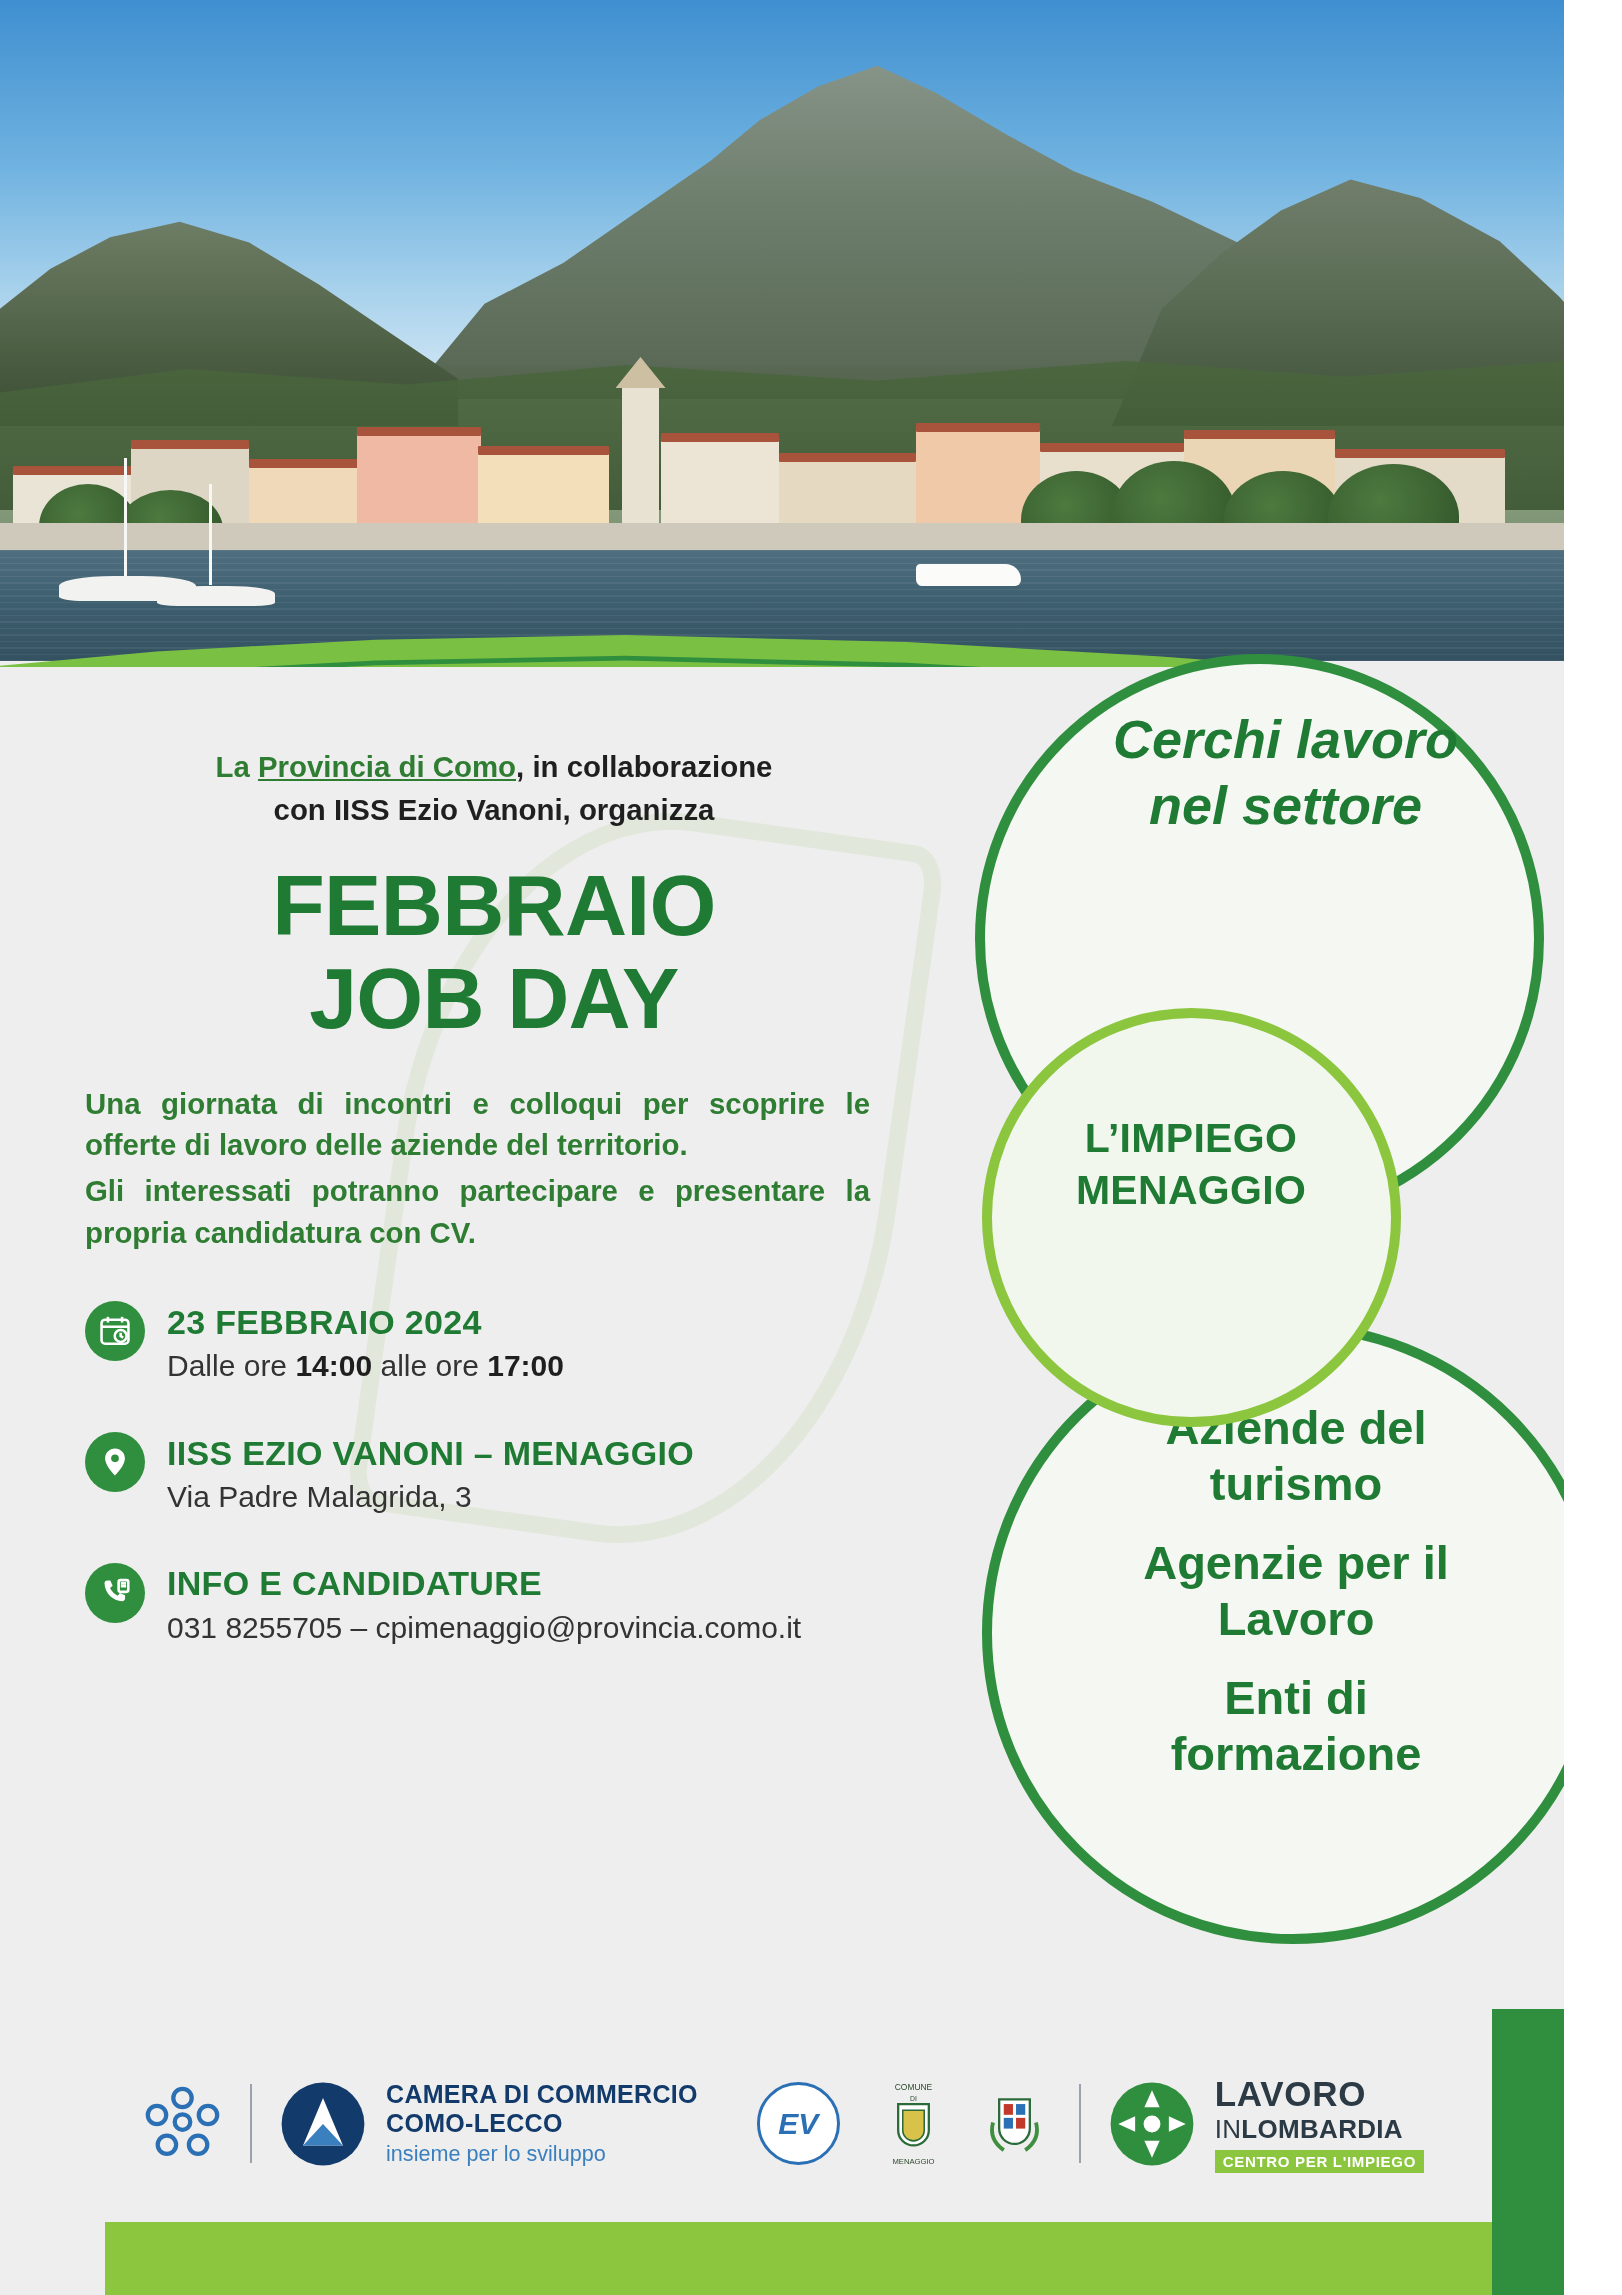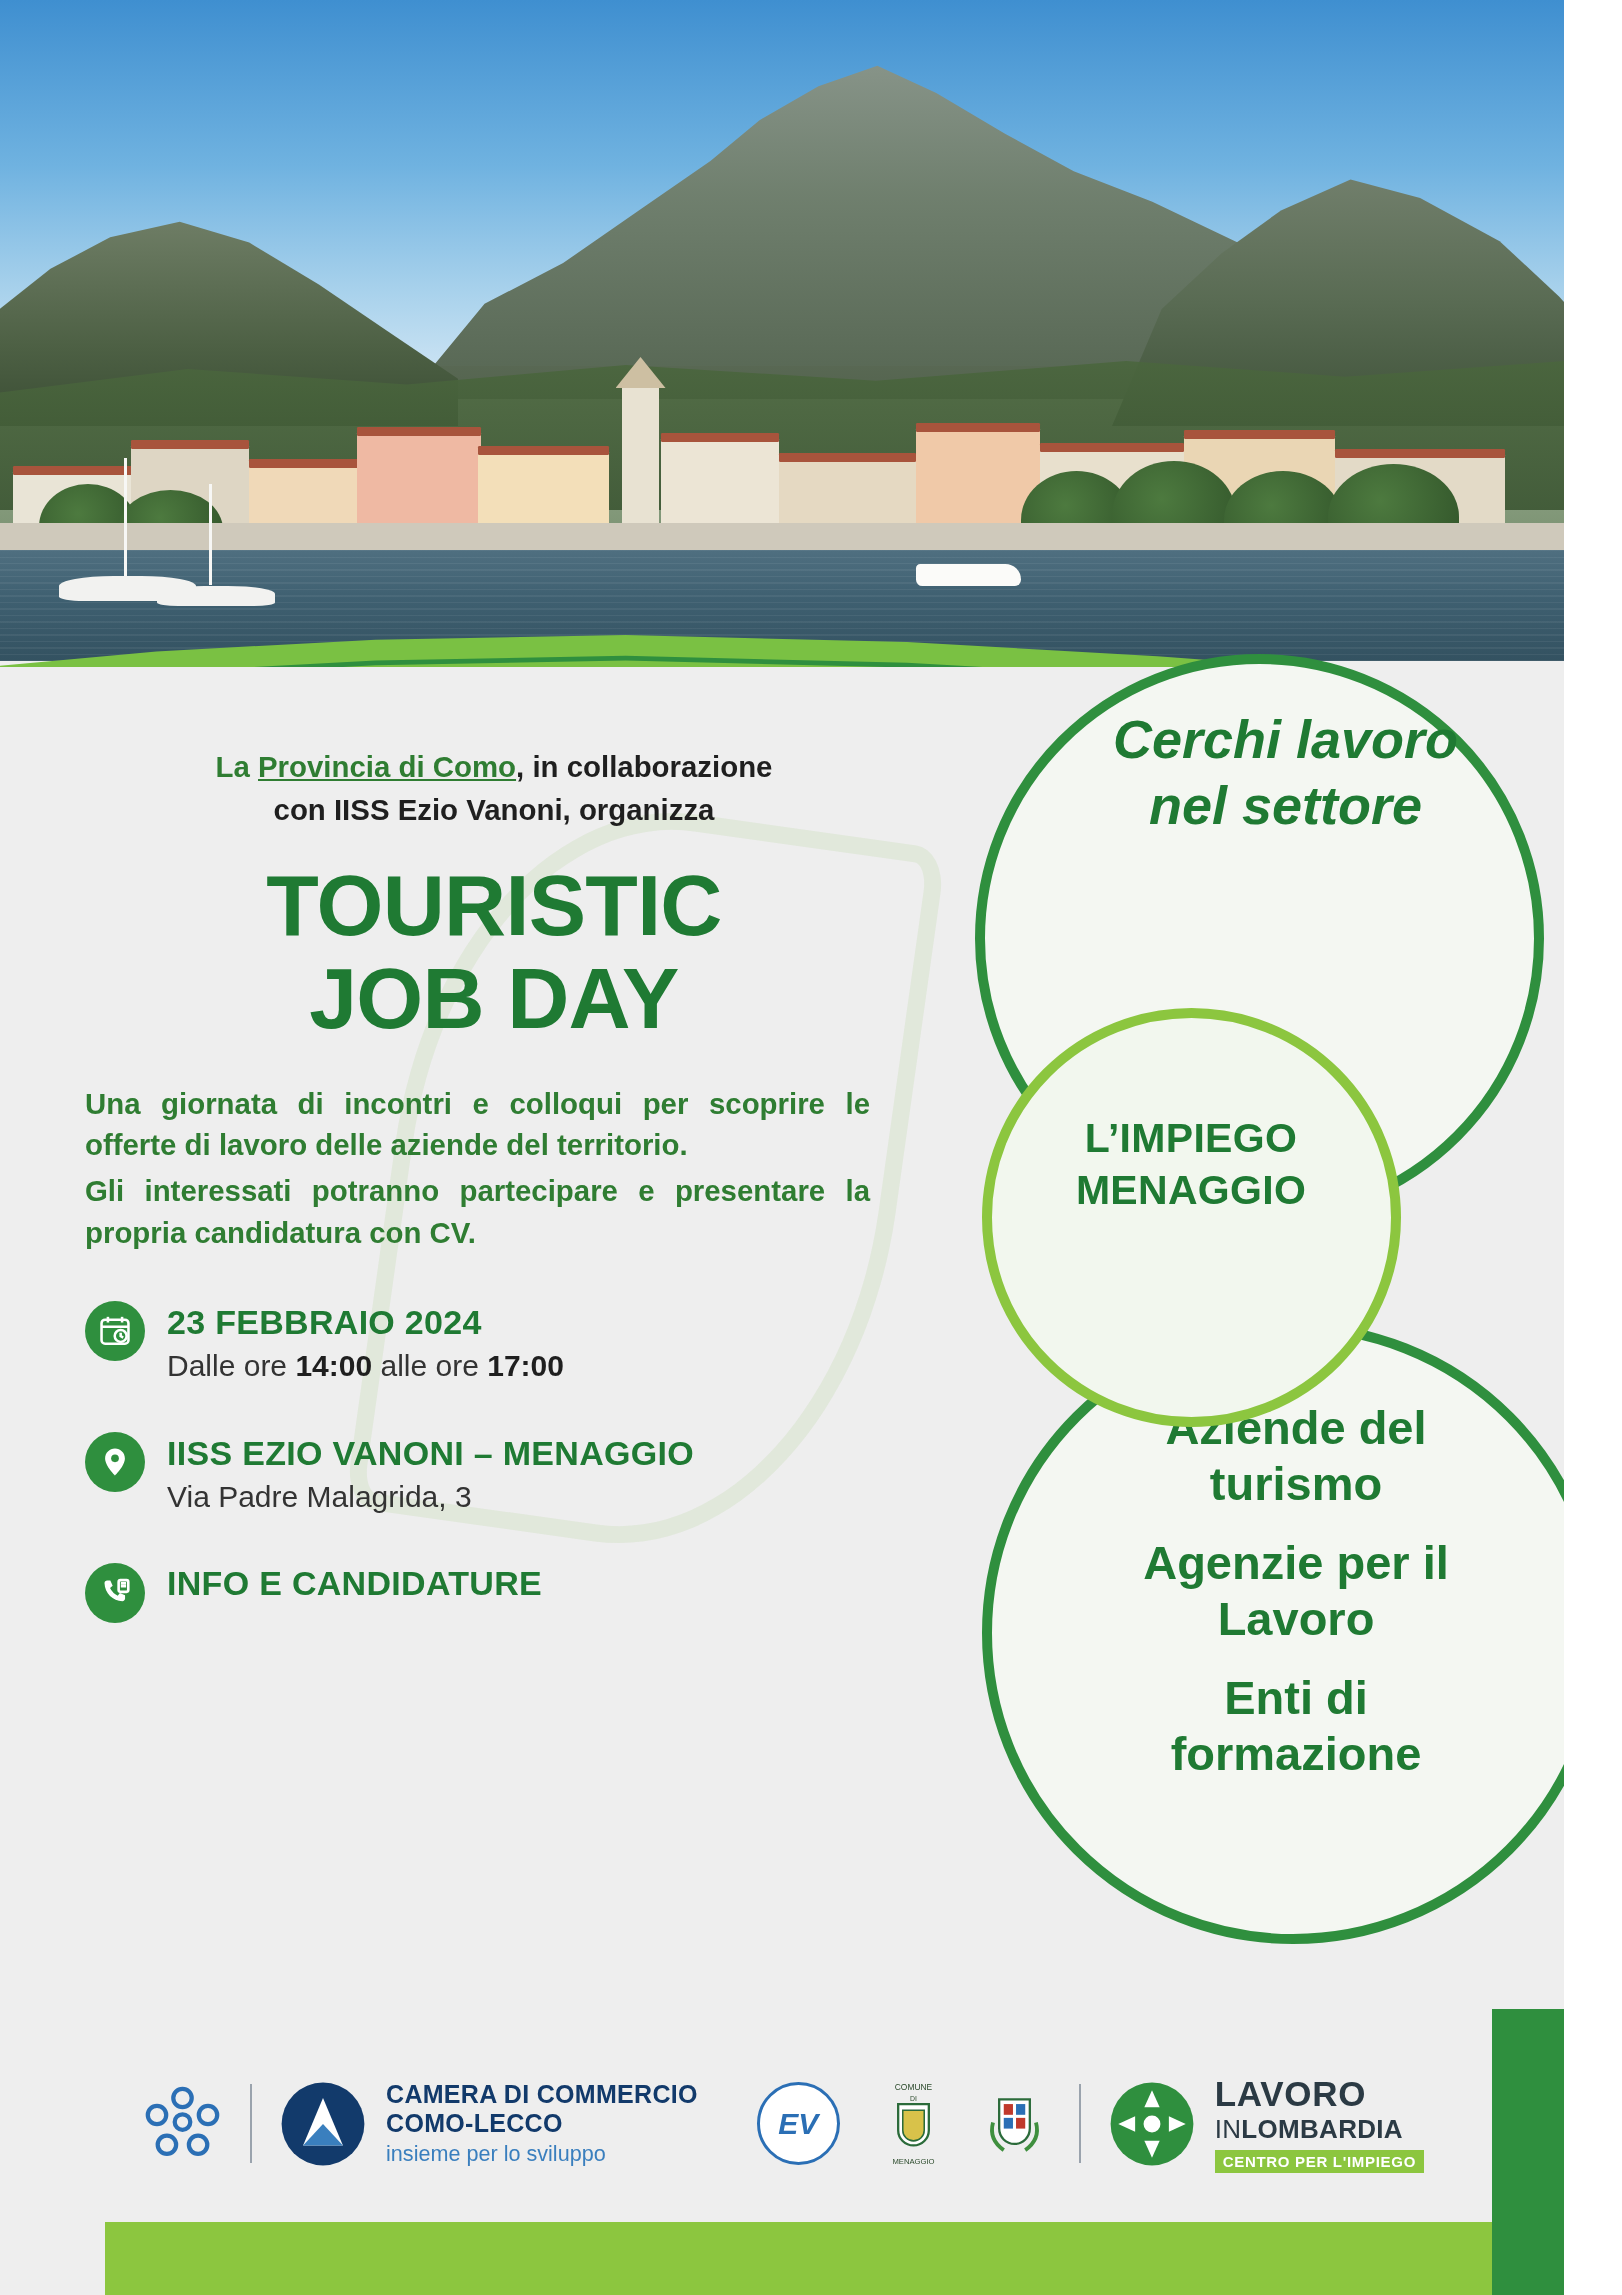--- a/index.html
+++ b/index.html
@@ -349,21 +349,21 @@
   <div id="watermark"></div>
 
   <div id="left-col">
 
     <div class="intro">
       <span>La </span><u>Provincia di Como</u><span class="dark">, in collaborazione</span><br>
       <span class="dark">con IISS Ezio Vanoni, organizza</span>
     </div>
 
     <div id="title">
-      <div>TOURISTIC</div>
+      <div>FEBBRAIO</div>
       <div>JOB DAY</div>
     </div>
 
     <div id="desc">
       <div class="p1">Una giornata di incontri e colloqui per scoprire le offerte di lavoro delle aziende del territorio.</div>
       <div class="p2">Gli interessati potranno partecipare e presentare la propria candidatura con CV.</div>
     </div>
 
     <div id="info">
 
@@ -401,20 +401,21 @@
         <div class="info-ico">
           <svg width="35" height="35" viewBox="0 0 24 24" fill="none" stroke="#ffffff" stroke-width="1.8">
             <path d="M6.6 3.5h2.2l1.6 3.6-1.8 1.4a11.5 11.5 0 0 0 5.3 5.3l1.4-1.8 3.6 1.6v2.2c0 1-.8 1.8-1.8 1.8C10.6 17.6 5 12 4.8 5.3c0-1 .8-1.8 1.8-1.8z" fill="#ffffff" stroke="none"></path>
             <rect x="14.5" y="3.2" width="6.6" height="8" rx="1.2" fill="none"></rect>
             <line x1="16" y1="5.4" x2="19.6" y2="5.4"></line>
             <line x1="16" y1="7.3" x2="19.6" y2="7.3"></line>
           </svg>
         </div>
         <div class="info-txt">
           <div class="info-line1">INFO E CANDIDATURE</div>
+          <div class="info-line2">031 8255705 – cpimenaggio@provincia.como.it</div>
         </div>
       </div>
 
     </div>
   </div>
 
   <div class="ring" id="ring-top"></div>
   <div id="q-text">
     <div>Cerchi lavoro</div>
     <div>nel settore</div>

